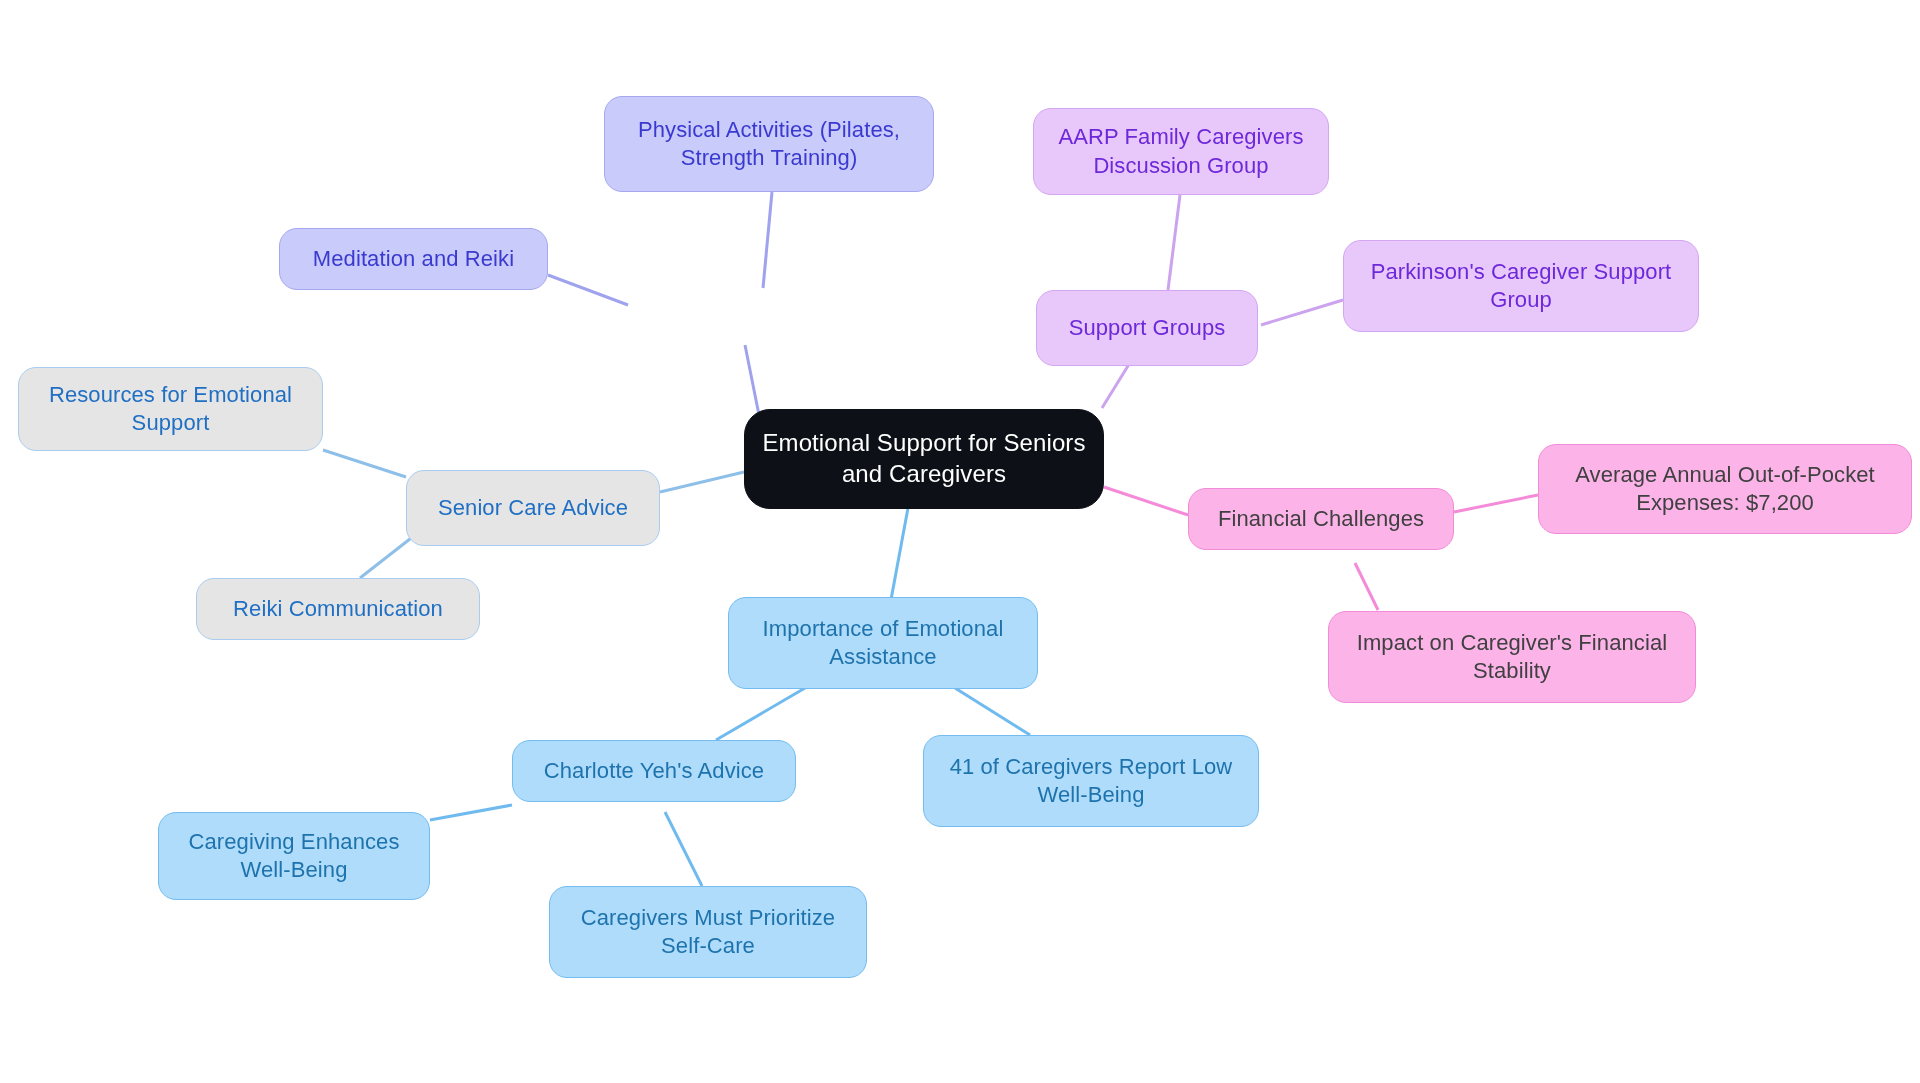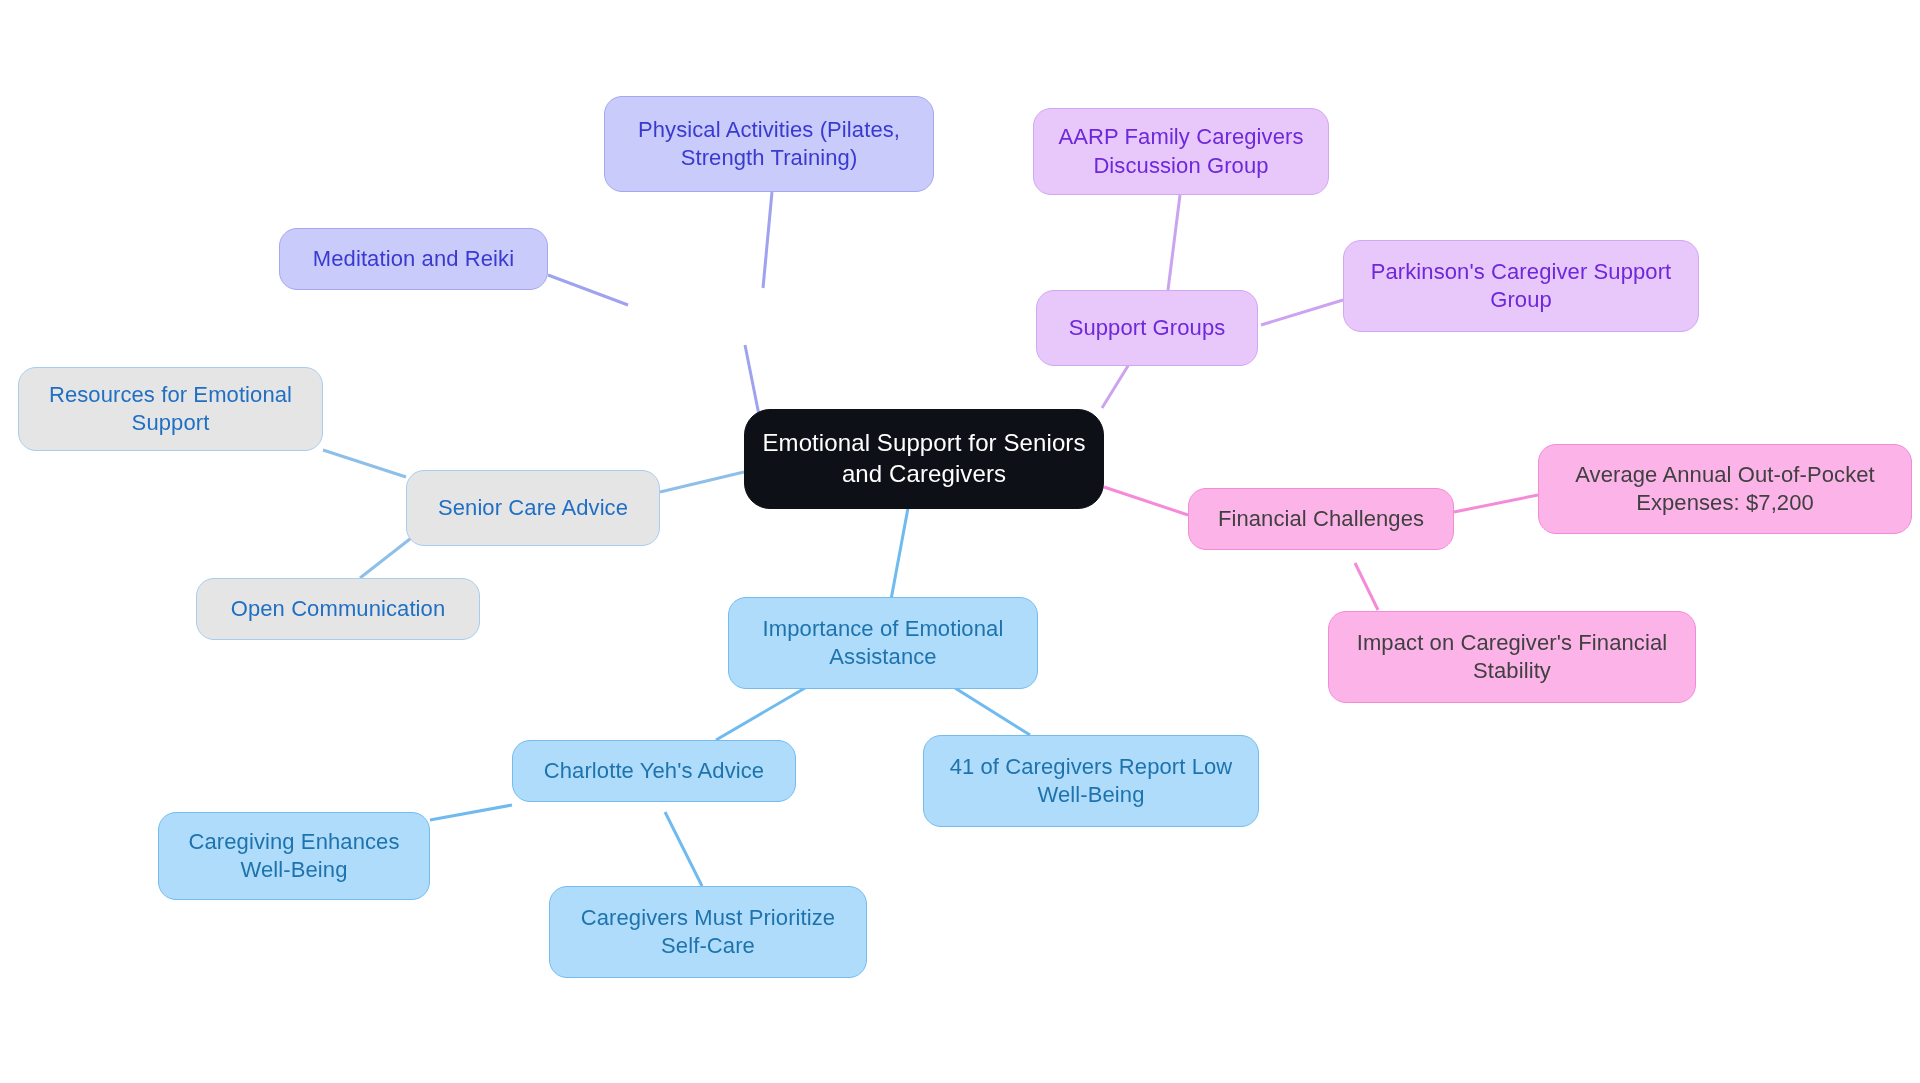--- a/index.html
+++ b/index.html
@@ -137,21 +137,21 @@
   <div class="node node-pink" style="left:1188px; top:488px; width:266px; height:62px;">Financial Challenges</div>
 
   <div class="node node-pink" style="left:1538px; top:444px; width:374px; height:90px;">Average Annual Out-of-Pocket Expenses: $7,200</div>
 
   <div class="node node-pink" style="left:1328px; top:611px; width:368px; height:92px;">Impact on Caregiver's Financial Stability</div>
 
   <div class="node node-paleblue" style="left:406px; top:470px; width:254px; height:76px;">Senior Care Advice</div>
 
   <div class="node node-paleblue" style="left:18px; top:367px; width:305px; height:84px;">Resources for Emotional Support</div>
 
-  <div class="node node-paleblue" style="left:196px; top:578px; width:284px; height:62px;">Open Communication</div>
+  <div class="node node-paleblue" style="left:196px; top:578px; width:284px; height:62px;">Reiki Communication</div>
 
   <div class="node node-skyblue" style="left:512px; top:740px; width:284px; height:62px;">Charlotte Yeh's Advice</div>
 
   <div class="node node-skyblue" style="left:728px; top:597px; width:310px; height:92px;">Importance of Emotional Assistance</div>
 
   <div class="node node-skyblue" style="left:923px; top:735px; width:336px; height:92px;">41 of Caregivers Report Low Well-Being</div>
 
   <div class="node node-skyblue" style="left:158px; top:812px; width:272px; height:88px;">Caregiving Enhances Well-Being</div>
 
   <div class="node node-skyblue" style="left:549px; top:886px; width:318px; height:92px;">Caregivers Must Prioritize Self-Care</div>

